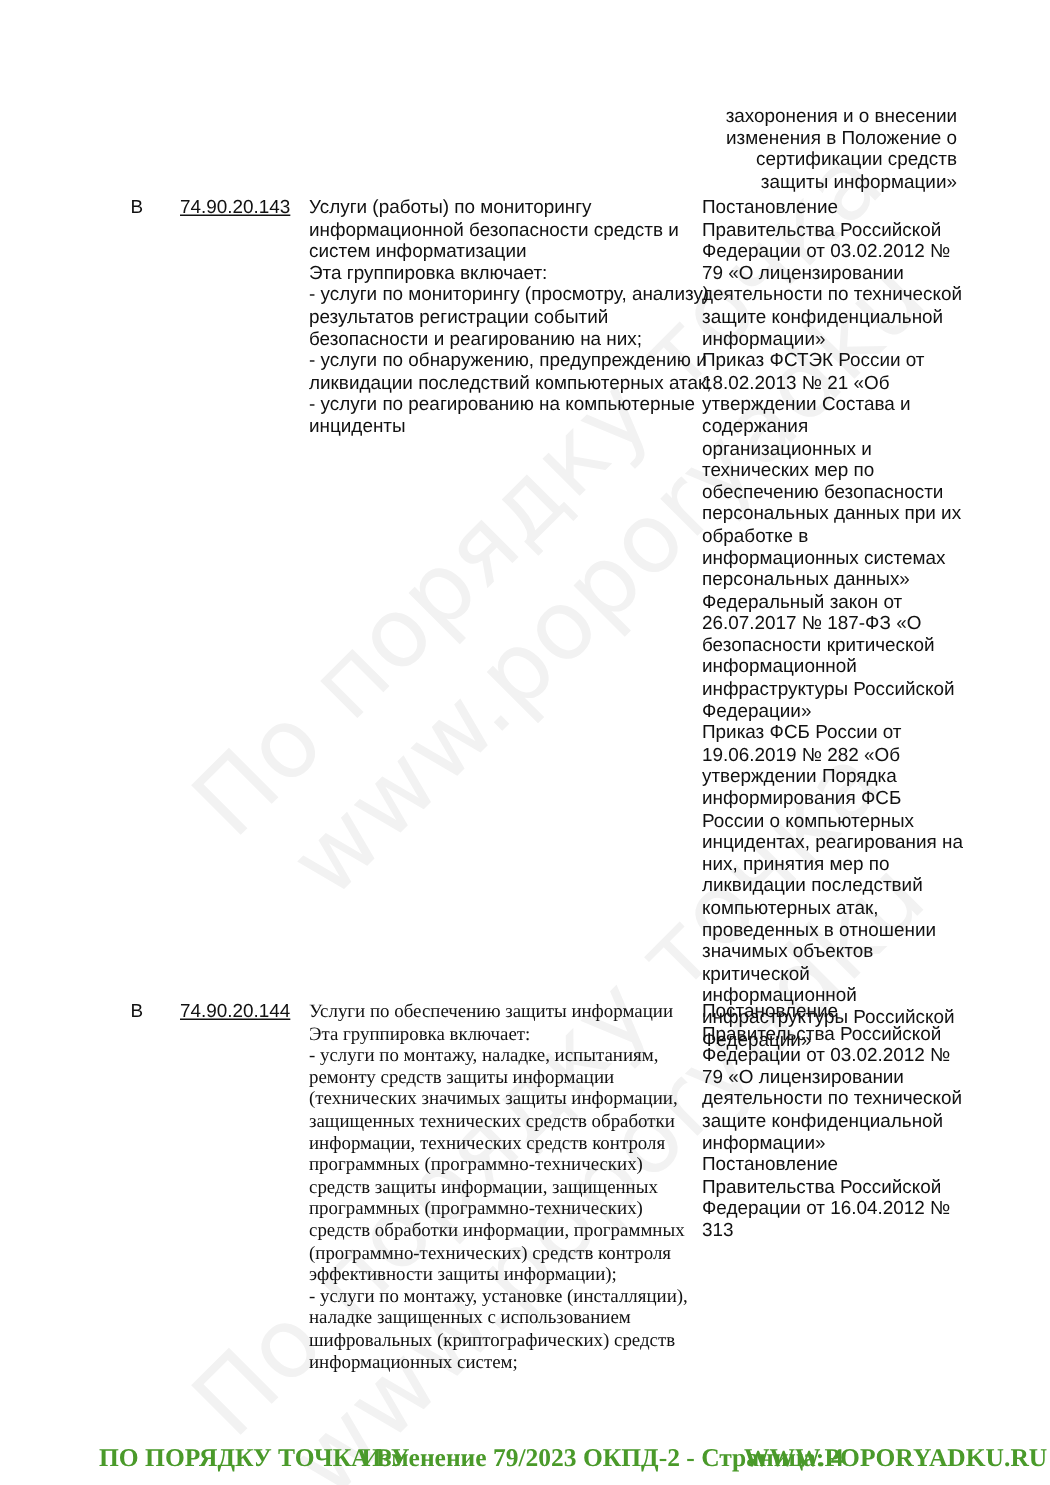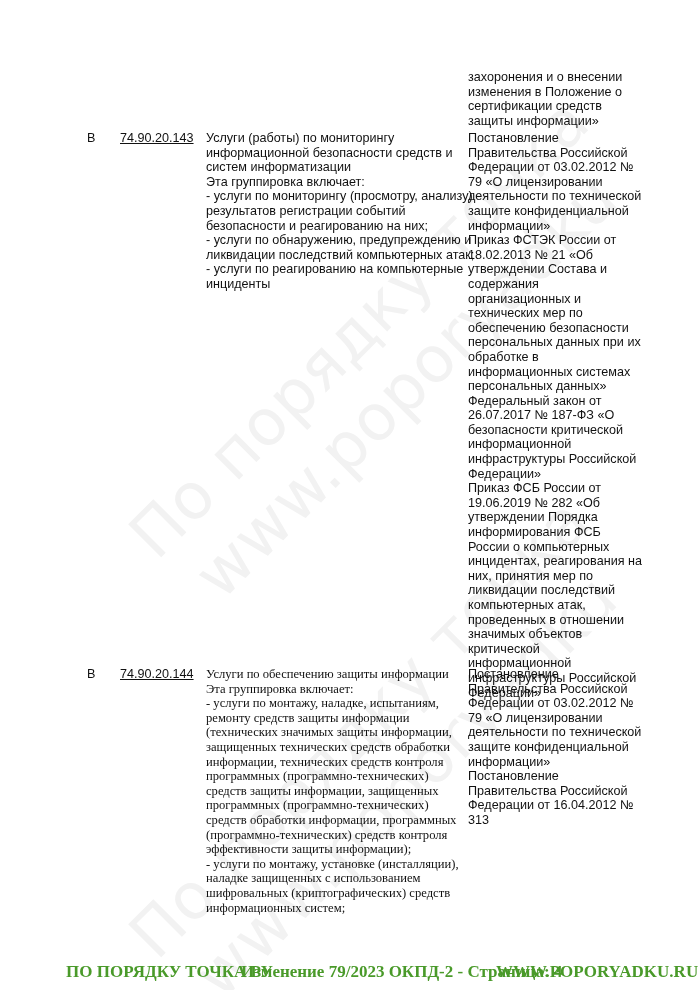--- a/index.html
+++ b/index.html
@@ -28,21 +28,21 @@
 
 <div class="page">
 
   <div class="watermark wm1">По порядку точка</div>
   <div class="watermark wm2">www.poporyadku</div>
   <div class="watermark wm3">По порядку точка</div>
   <div class="watermark wm4">www.poporyadku</div>
 
   <div class="content text">
 
-    <div class="cell col-ref" style="top:70px;">
+    <div class="cell col-ref" style="top:70px;text-align:right;">
       <span class="line">захоронения и о внесении</span>
       <span class="line">изменения в Положение о</span>
       <span class="line">сертификации средств</span>
       <span class="line">защиты информации»</span>
     </div>
 
     <div>
       <div class="cell col-letter" style="top:131px;">B</div>
       <div class="cell col-code" style="top:131px;">74.90.20.143</div>
       <div class="cell col-desc" style="top:131px;">

